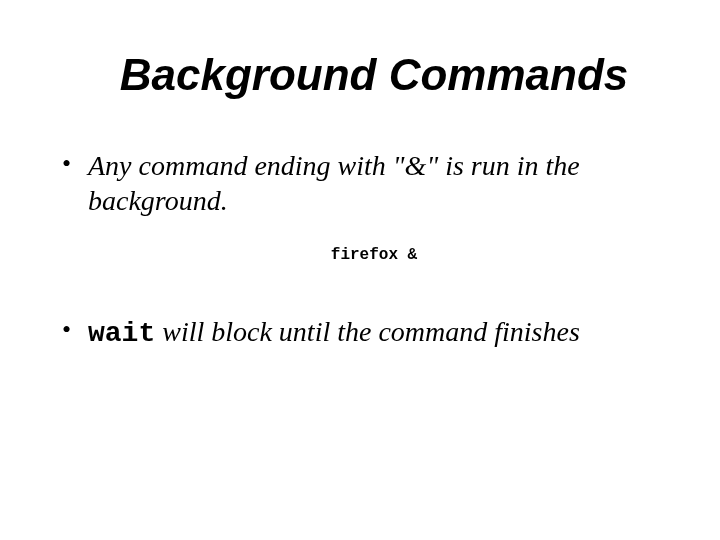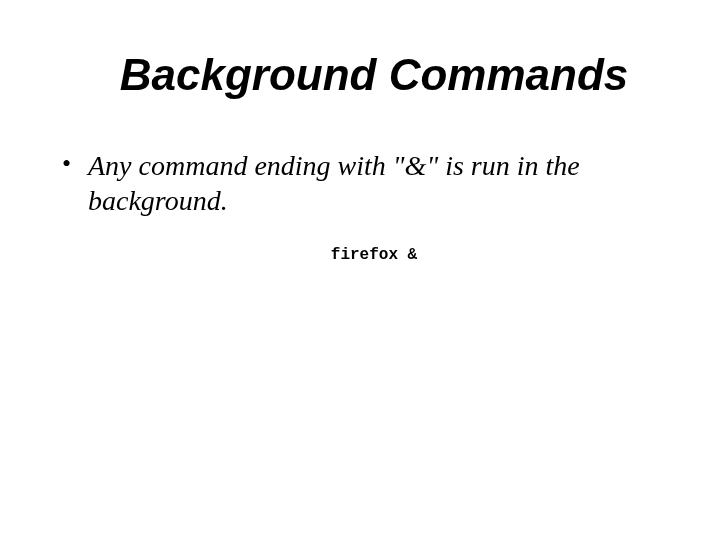--- a/index.html
+++ b/index.html
@@ -17,13 +17,18 @@
 
 <div class="slide">
   <h1 class="title">Background Commands</h1>
 
   <ul class="bullets">
     <li>Any command ending with "&amp;" is run in the background.</li>
   </ul>
 
   <div class="code-line">firefox &amp;</div>
 
+  <ul class="bullets">
+    <li>
+      <span class="mono-bold">wait</span><span> will block until the command finishes</span>
+    </li>
+  </ul>
 </div>
 
 </body></html>

